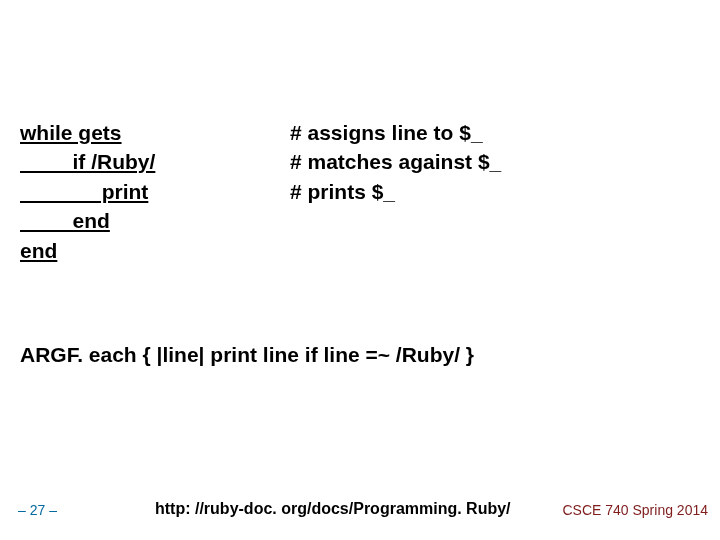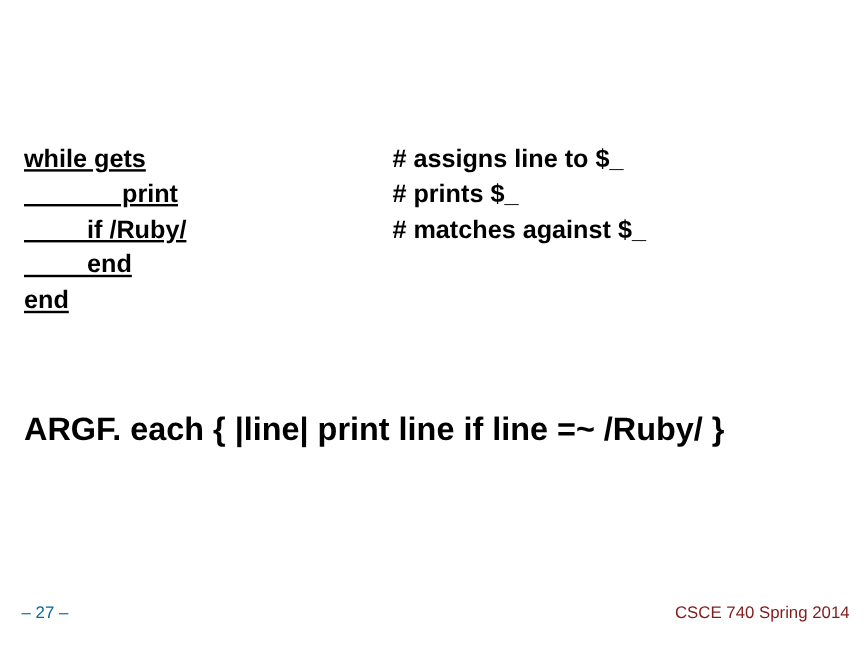--- a/index.html
+++ b/index.html
@@ -34,25 +34,24 @@
   }
   .col1 {
     display: inline-block;
     width: 270px;
     vertical-align: top;
     text-decoration: underline;
   }
   .col2 {
     display: inline-block;
     vertical-align: top;
-    margin-left: 37px;
   }
   .argf {
     margin-top: 78px;
-    font-size: 27px;
+    font-size: 21px;
     font-weight: bold;
     color: #000;
   }
   .footer {
     position: absolute;
     bottom: 22px;
     left: 0;
     right: 0;
     height: 24px;
   }
@@ -81,28 +80,29 @@
 </style>
 </head>
 <body>
 
 <div class="slide">
 
   <div class="content">
 
     <div class="codeblock">
       <div class="row"><span class="col1">while gets</span><span class="col2"># assigns line to $_</span></div>
+      <div class="row"><span class="col1">         if /Ruby/</span><span class="col2"># matches against $_</span></div>
       <div class="row"><span class="col1">              print</span><span class="col2"># prints $_</span></div>
-      <div class="row"><span class="col1">         if /Ruby/</span><span class="col2"># matches against $_</span></div>
       <div class="row"><span class="col1">         end</span><span class="col2"></span></div>
       <div class="row"><span class="col1">end</span><span class="col2"></span></div>
     </div>
 
     <div class="argf">ARGF. each { |line|  print line  if line =~ /Ruby/ }</div>
 
   </div>
 
   <div class="footer">
     <div class="page">– 27 –</div>
+    <div class="url">http: //ruby-doc. org/docs/Programming. Ruby/</div>
     <div class="course">CSCE 740 Spring 2014</div>
   </div>
 
 </div>
 
 </body></html>

